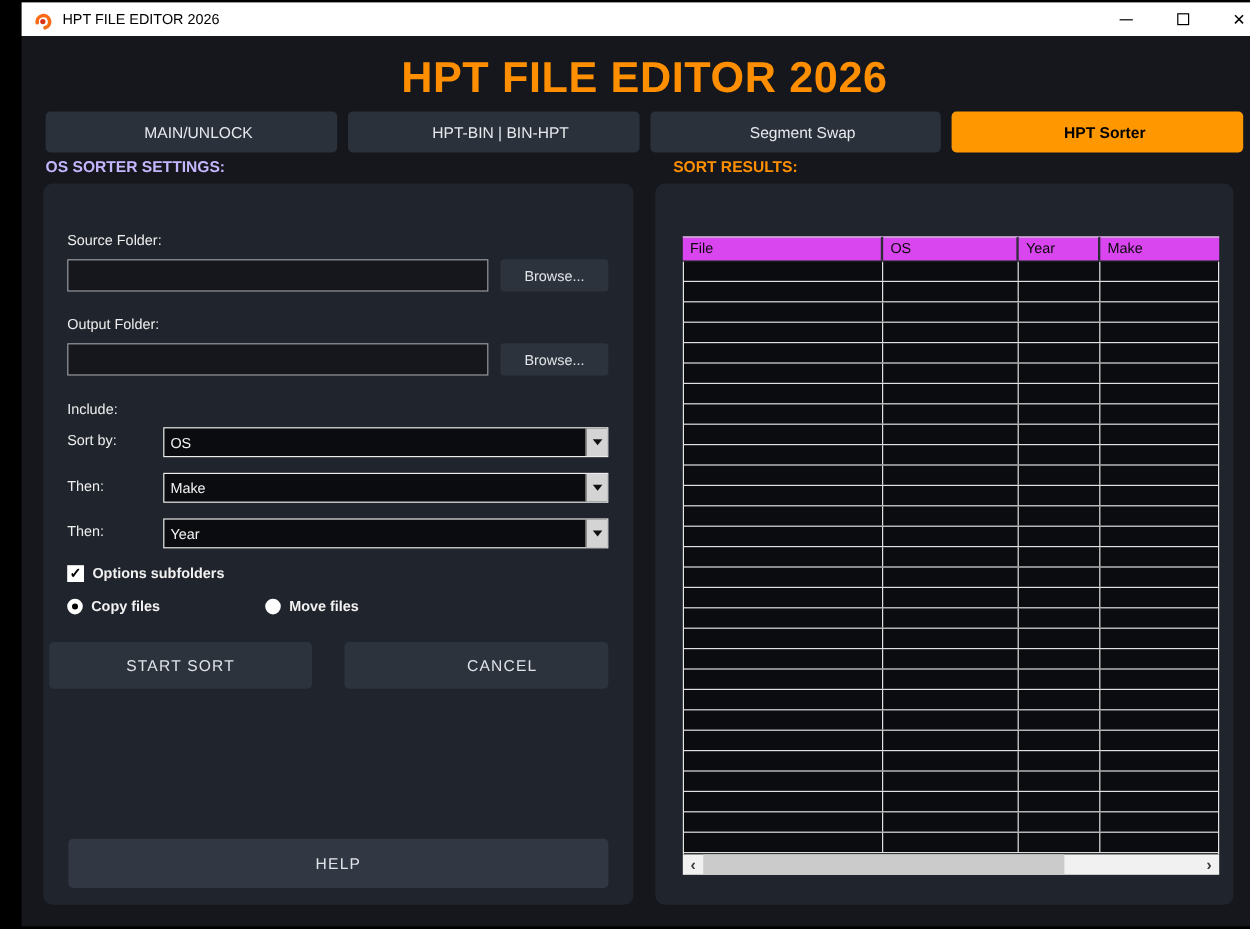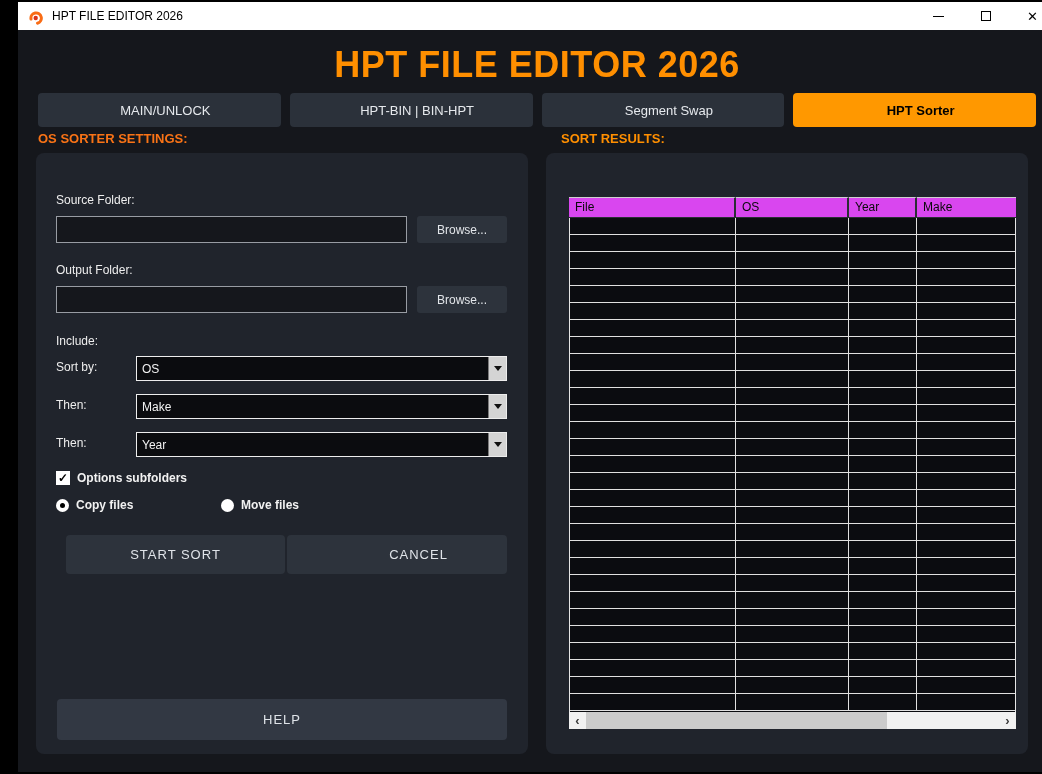--- a/index.html
+++ b/index.html
@@ -119,21 +119,21 @@
 
     <div class="app-title" style="color:#FF8F00;">HPT FILE EDITOR 2026</div>
 
     <div class="tabs">
       <div class="tab">MAIN/UNLOCK</div>
       <div class="tab">HPT-BIN | BIN-HPT</div>
       <div class="tab">Segment Swap</div>
       <div class="tab active" style="background:#FF9800;color:#000;">HPT Sorter</div>
     </div>
 
-    <div class="section-label left" style="color:#f97316;">OS SORTER SETTINGS:</div>
+    <div class="section-label left" style="color:#c4b5fd;">OS SORTER SETTINGS:</div>
     <div class="section-label right" style="color:#FF8F00;">SORT RESULTS:</div>
 
     <div class="panel left">
 
       <div class="fld-label" style="top:40px;">Source Folder:</div>
       <input class="text-input" style="top: 63px;" value="">
       <button class="browse-btn" style="top:63px;">Browse...</button>
 
       <div class="fld-label" style="top:110px;">Output Folder:</div>
       <input class="text-input" style="top: 133px;" value="">
@@ -174,21 +174,21 @@
         <span class="radio">
             <span class="dot"></span>
           </span>
         <span class="opt-label">Copy files</span>
       </div>
       <div class="check-row" style="top:345px; left:185px;">
         <span class="radio"></span>
         <span class="opt-label">Move files</span>
       </div>
 
-      <button class="action-btn" style="top:382px; left:30px; width:219px;">START SORT</button>
+      <button class="action-btn" style="top:382px; left:5px; width:219px;">START SORT</button>
       <button class="action-btn" style="top:382px; left:251px; width:220px;padding-left:43px;">CANCEL</button>
 
       <button class="help-btn">HELP</button>
     </div>
 
     <div class="panel right">
       <div class="results-table">
         <div class="rt-header">
           <div class="rt-hcell">File</div>
           <div class="rt-hcell">OS</div>

